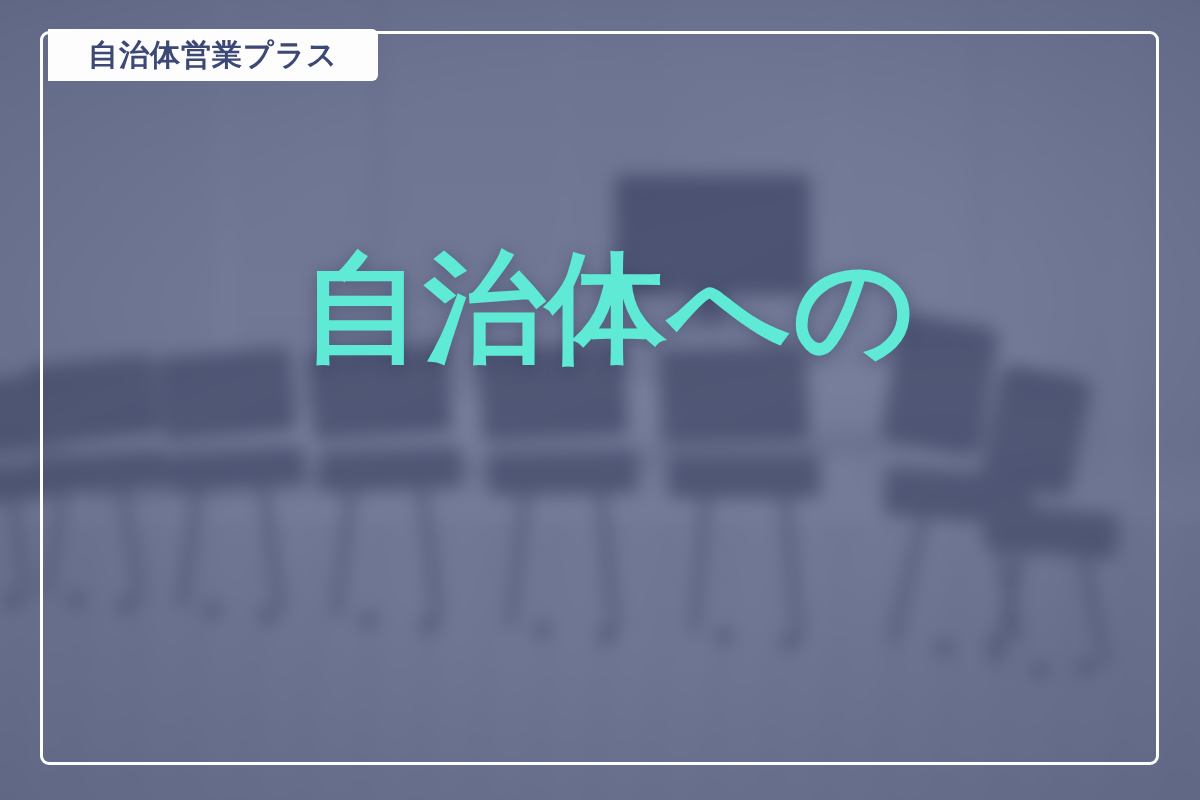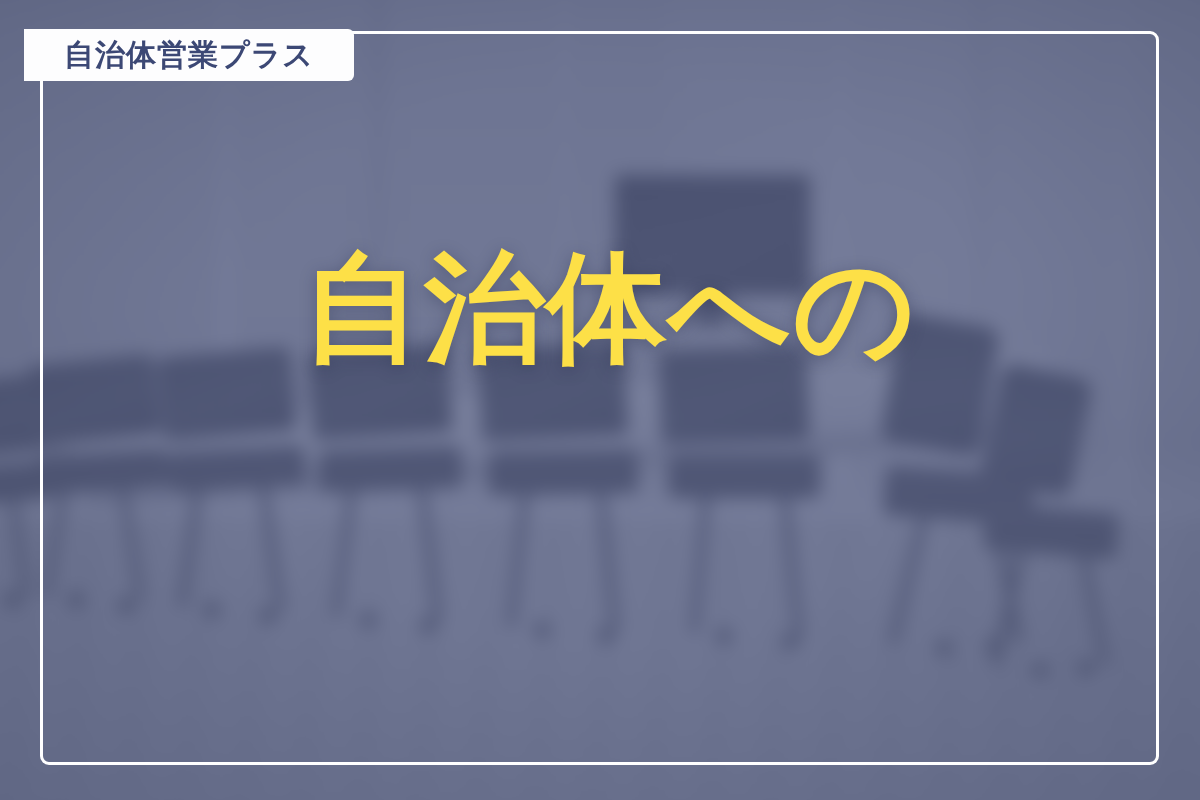--- a/index.html
+++ b/index.html
@@ -178,21 +178,21 @@
     height: 734px;
     border: 3px solid #ffffff;
     border-radius: 9px;
     box-sizing: border-box;
     pointer-events: none;
   }
 
   
   .badge {
     position: absolute;
-    left: 24px;
+    left: 48px;
     top: 29px;
     min-width: 330px;
     height: 52px;
     background: #fdfdfe;
     border-radius: 0 6px 6px 0;
     display: flex;
     align-items: center;
     justify-content: center;
     padding: 0 18px;
     box-sizing: border-box;
@@ -215,21 +215,21 @@
     text-align: center;
   }
   .line {
     display: block;
     font-weight: 700;
     line-height: 1.12;
     white-space: nowrap;
     letter-spacing: 2px;
   }
   .line-1 {
-    color: #fde047;
+    color: #5eead4;
     font-size: 120px;
     text-shadow: 0 3px 16px rgba(34,41,72,0.35);
     padding-left: 20px;
   }
   .line-2 {
     color: #f5a623;
     font-size: 128px;
     letter-spacing: 0px;
     margin-top: 2px;
     text-shadow: 0 3px 16px rgba(34,41,72,0.30);

